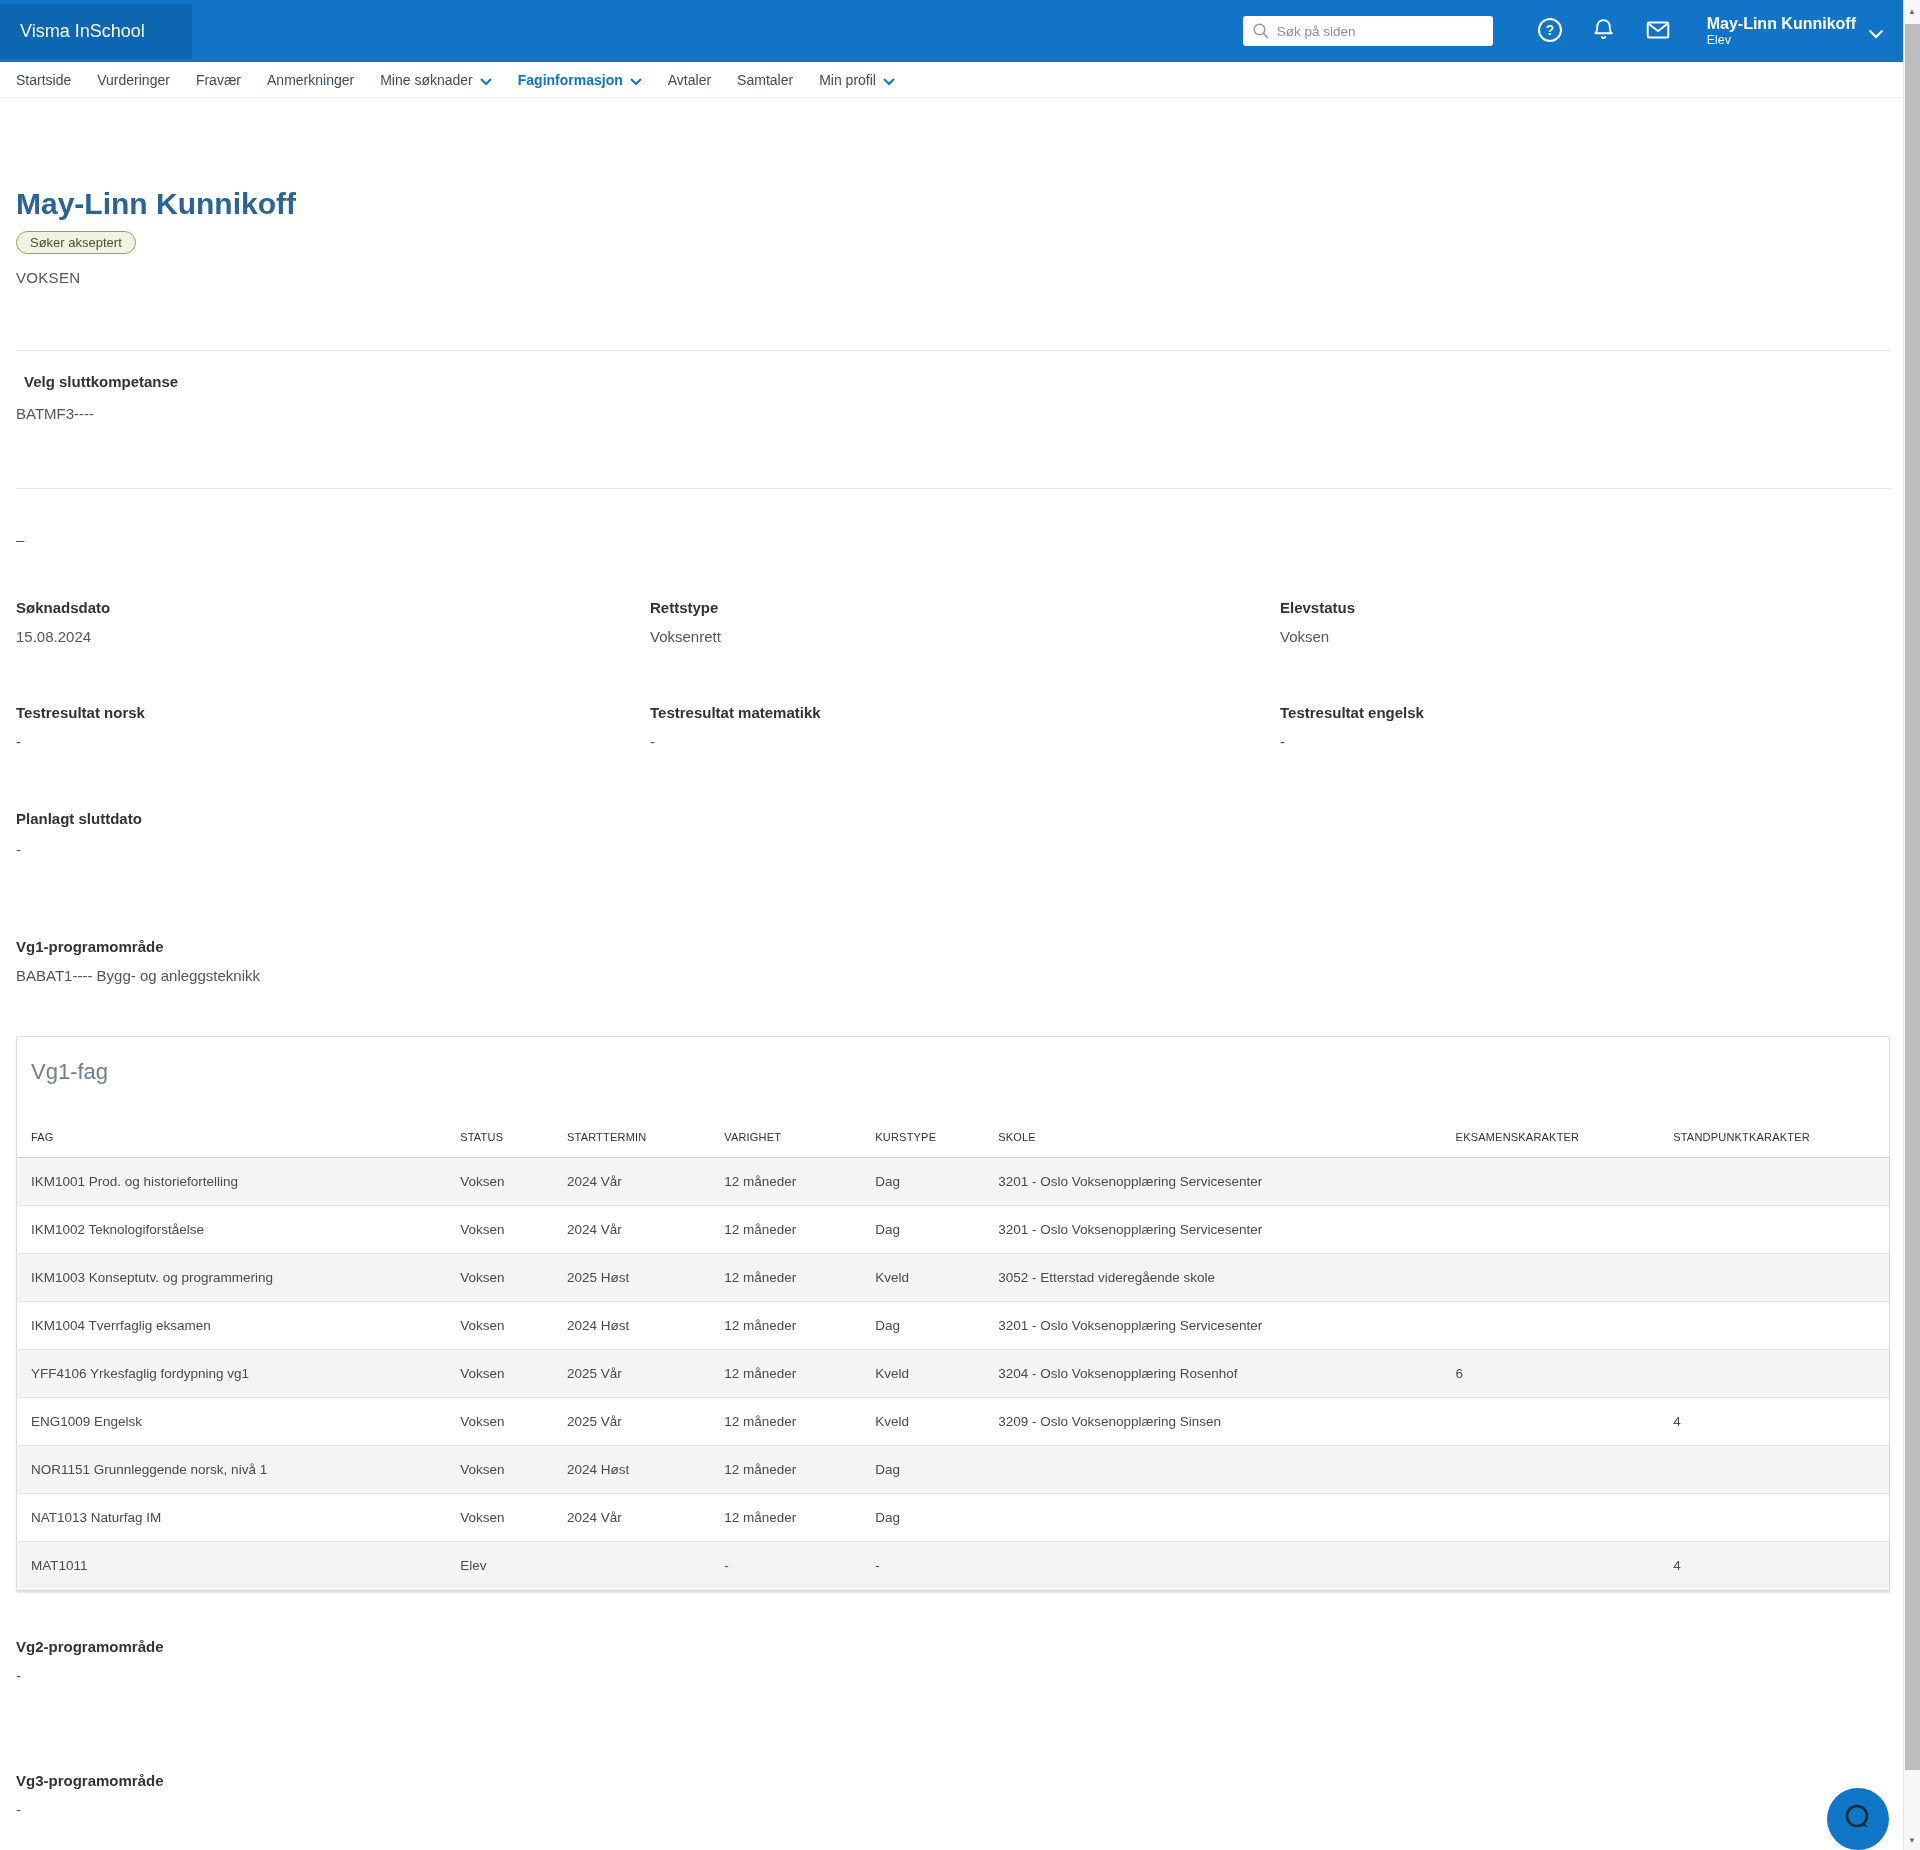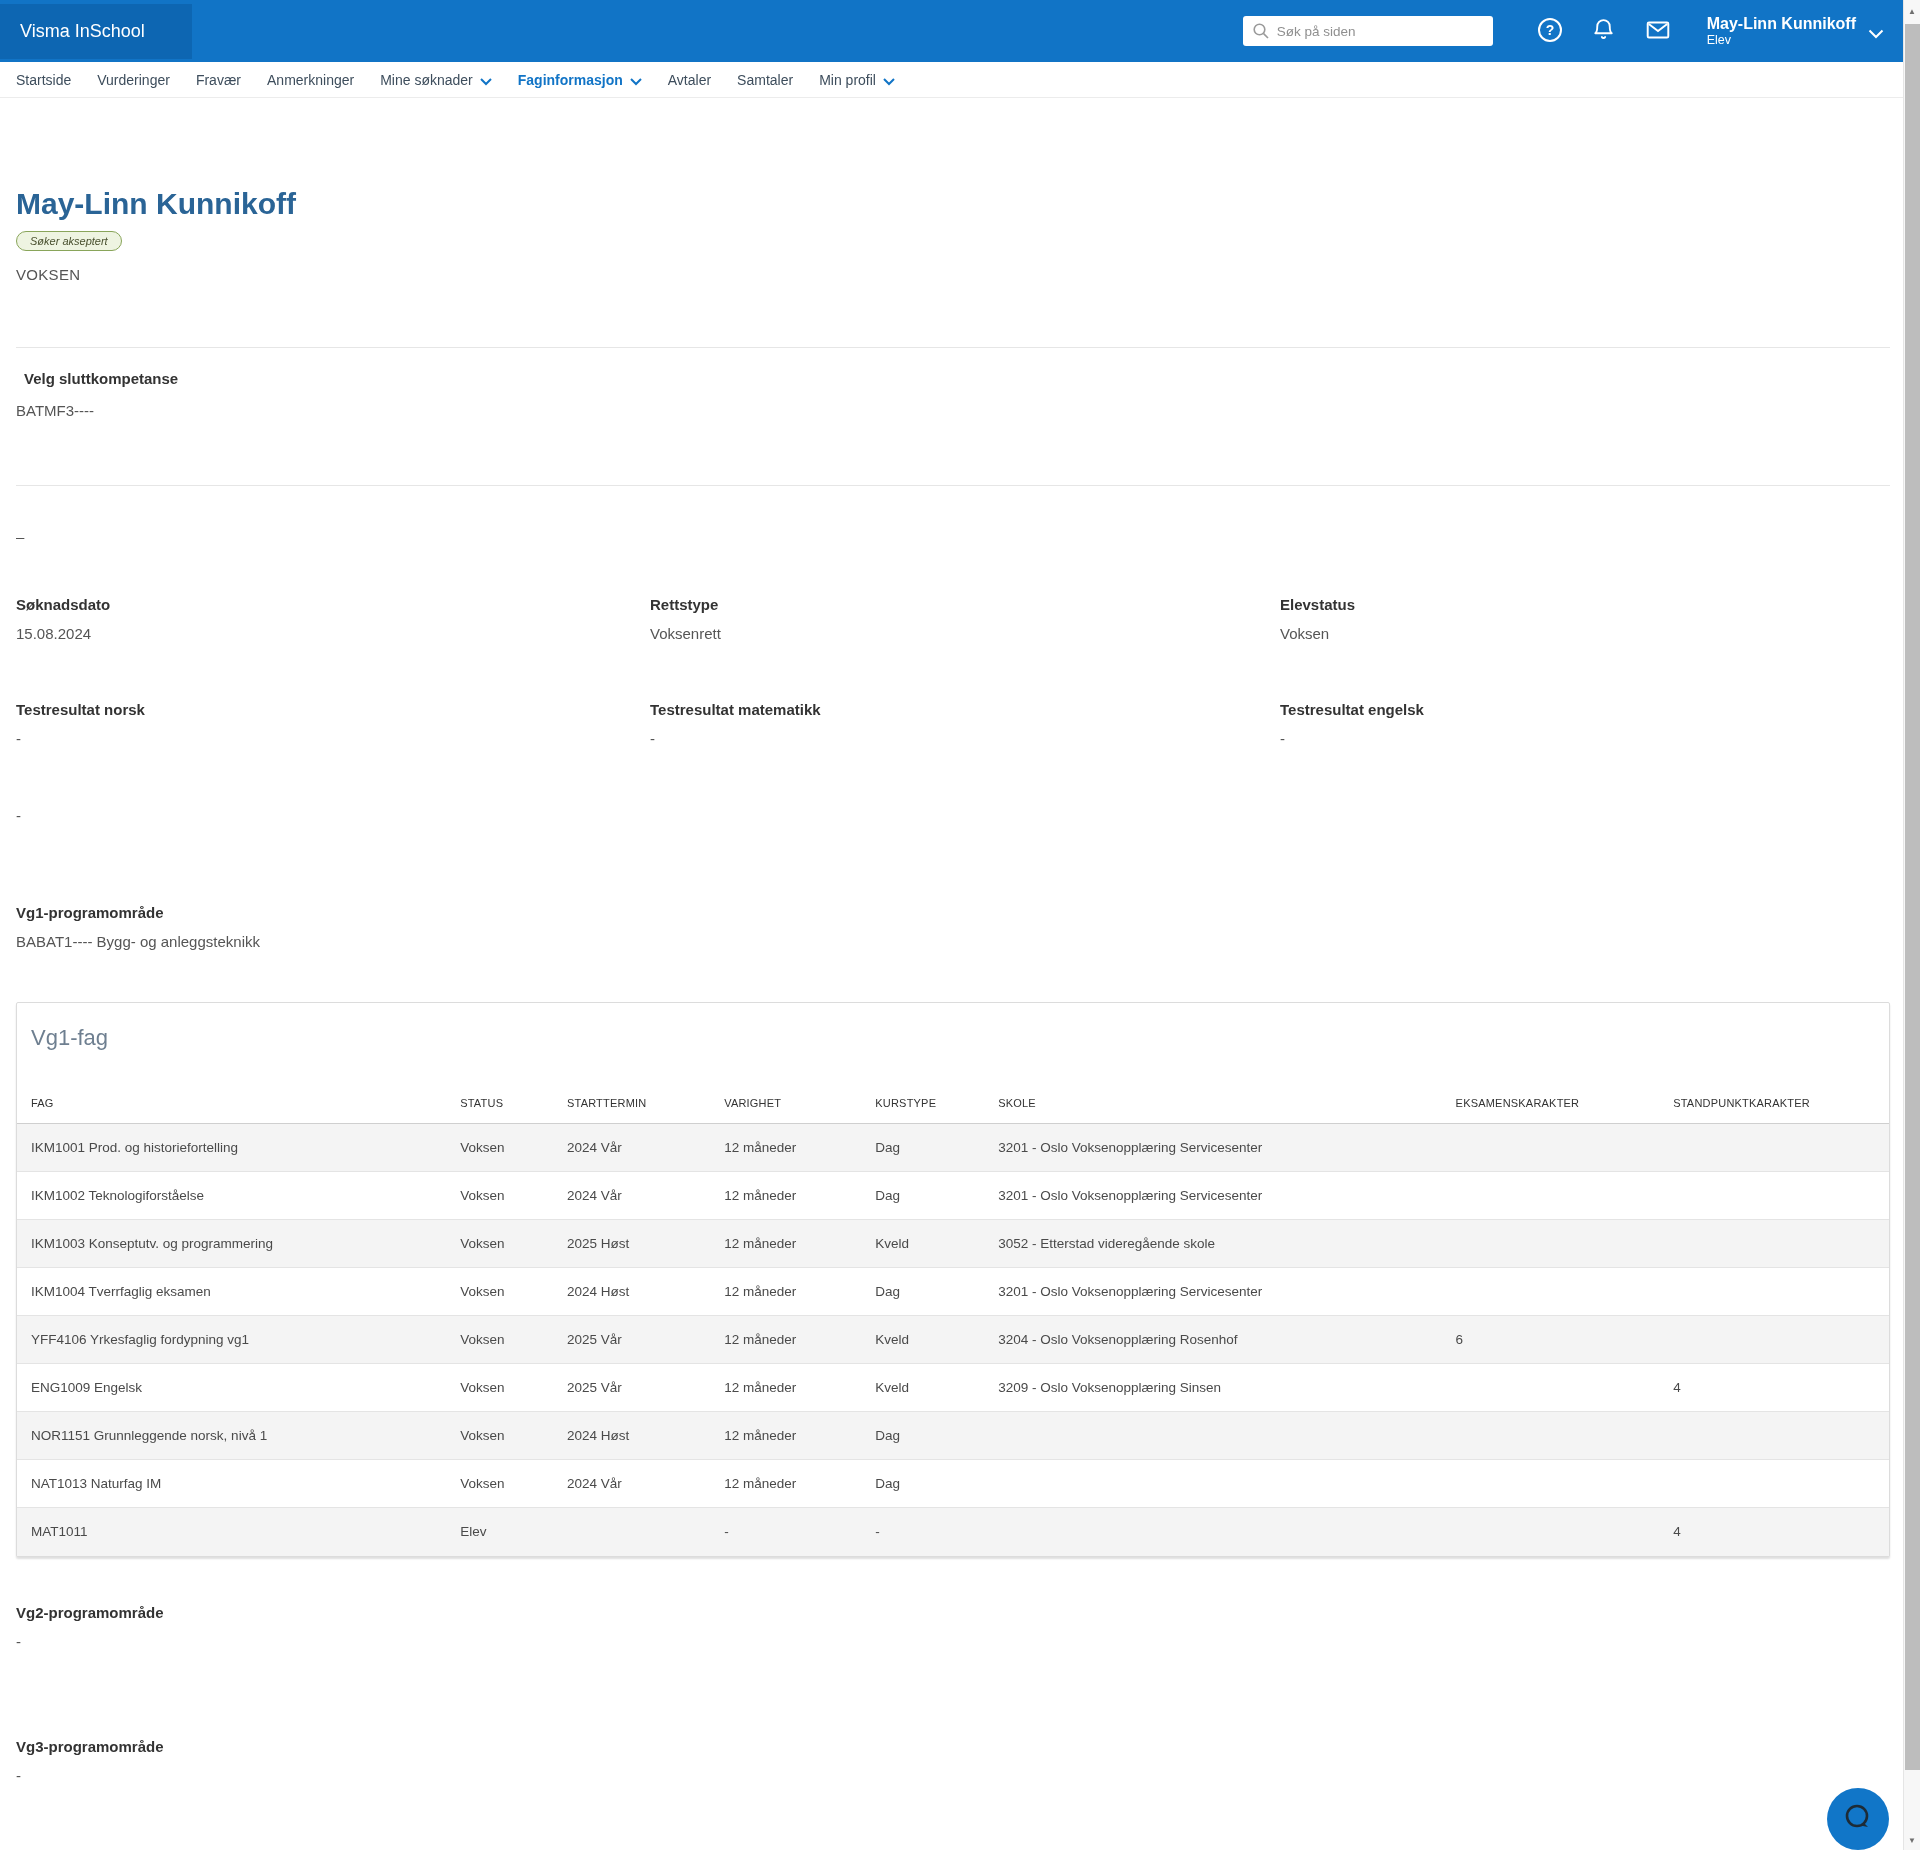--- a/index.html
+++ b/index.html
@@ -28,21 +28,21 @@
     background:#fff; }
   .nav-item { display:flex; align-items:center; padding:0 13px; font-size:14px; color:#3d4d5c;
     text-decoration:none; cursor:pointer; height:100%; }
   .nav-item .chev { margin-left:7px; color:#1174c6; margin-top:2px; }
   .nav-item.active { color:#1174c6; font-weight:bold; }
 
   
   main { padding-left:16px; padding-right:30px; }
   h1 { margin-top:88px; font-size:30px; font-weight:bold; color:#2a6496; line-height:36px; }
   .badge { display:inline-block; margin-top:9px; padding:3px 13px; border:1px solid #89a55a;
-    background:#eef4e1; color:#49502e; font-size:11px; border-radius:13px;font-style:italic; }
+    background:#eef4e1; color:#49502e; font-size:13px; border-radius:13px; }
   .category { margin-top:15px; font-size:15px; color:#555; letter-spacing:.3px; }
   hr { border:none; border-top:1px solid #e6e6e6; }
   .hr1 { margin-top:64px; }
   .hr2 { margin-top:66px; }
   .lbl { font-size:15px; font-weight:bold; color:#333; }
   .val { font-size:15px; color:#555; }
   .f-slutt .lbl { margin-top:22px;margin-left:8px; }
   .f-slutt .val { margin-top:15px; }
   .dash-line { margin-top:42px; font-size:15px; color:#555; }
   .utd { margin-top:26px; font-size:12.5px; color:#333; }
@@ -212,20 +212,21 @@
       <div class="lbl">Testresultat matematikk</div>
       <div class="val">-</div>
     </div>
     <div>
       <div class="lbl">Testresultat engelsk</div>
       <div class="val">-</div>
     </div>
   </div>
 
   <div class="f-plan">
+    <div class="lbl">Planlagt sluttdato</div>
     <div class="val">-</div>
   </div>
 
   <div class="f-vg1">
     <div class="lbl">Vg1-programområde</div>
     <div class="val">BABAT1---- Bygg- og anleggsteknikk</div>
   </div>
 
   <section class="card">
     <h2>Vg1-fag</h2>

